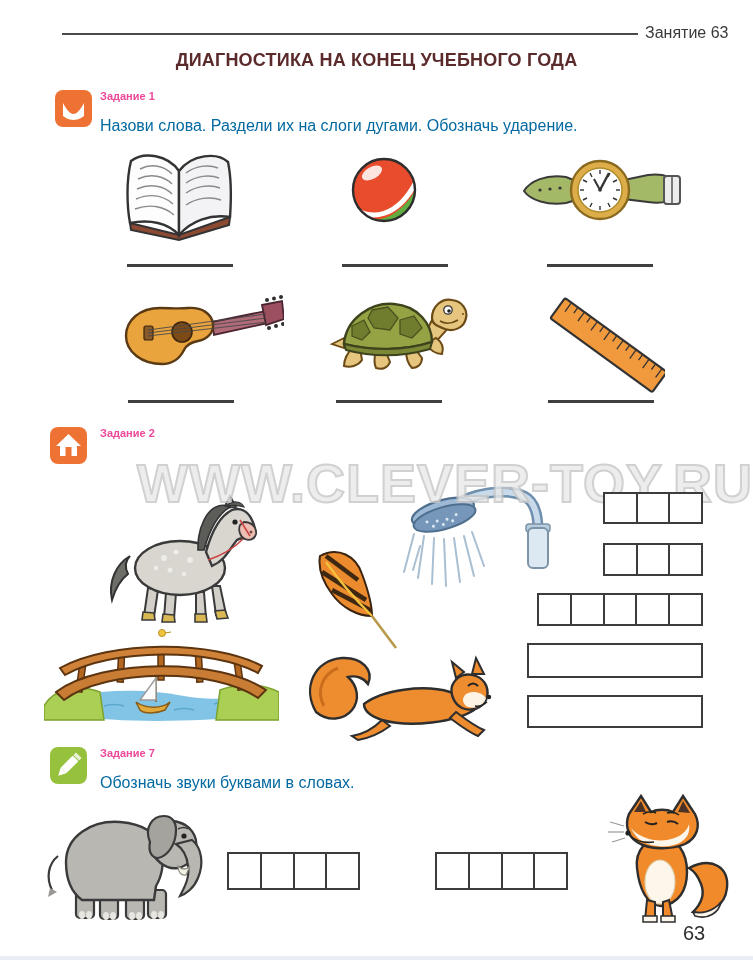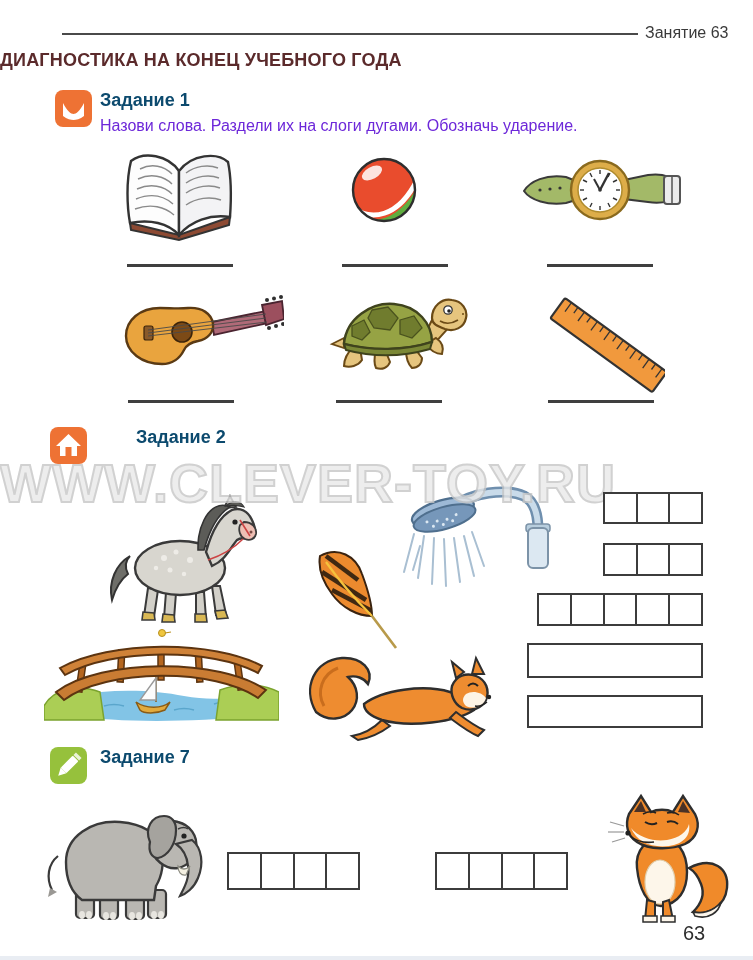--- a/index.html
+++ b/index.html
@@ -4,30 +4,30 @@
 <style>
   html,body{margin:0;padding:0;background:#ffffff;}
   .page{
     position:relative; width:753px; height:960px; margin:0 auto;
     background:#ffffff; overflow:hidden;
     font-family:"Liberation Sans", sans-serif; color:#222;
   }
   .abs{position:absolute;}
   .header-rule{height:2px;background:#4a4a4a;}
   .lesson{font-size:16px;color:#3a3a3a;}
-  .page-title{left:0;right:0;font-size:18px;font-weight:bold;color:#5b2a2b;letter-spacing:.2px;}
-  .task-heading{font-size:18px;font-weight:bold;color:#0c4a6e;}
-  .task-instr{font-size:16px;color:#6d28d9;line-height:1.45;}
+  .page-title{left:0;right:0;text-align:center;font-size:18px;font-weight:bold;color:#5b2a2b;letter-spacing:.2px;}
+  .task-heading{font-size:11px;font-weight:bold;color:#ec4899;}
+  .task-instr{font-size:16px;color:#0369a1;line-height:1.45;}
   .task-icon{width:37px;height:37px;}
   .answer-line{height:2.5px;background:#3f3f3f;}
   .cellbox{display:flex;border:2.5px solid #3c3c3c;background:#fff;box-sizing:border-box;}
   .cellbox > div{flex:1;border-right:2.5px solid #3c3c3c;}
   .cellbox > div:last-child{border-right:none;}
   .watermark{
-    left:0;right:0;text-align:left;
+    left:0;right:0;text-align:right;
     font-size:54px;font-weight:bold;letter-spacing:1px;
     color:#e9e9e9;-webkit-text-stroke:2px #c6c6c6;
     opacity:.8;z-index:3;white-space:nowrap;
   }
   .txt{z-index:4;}
   .pic{z-index:1;}
   .page-num{font-size:20px;color:#2e2e2e;}
   .bottom-strip{left:0;right:0;bottom:0;height:4px;background:#e9edf3;}
   svg{display:block;}
 </style>
@@ -193,21 +193,21 @@
   <div class="abs answer-line" style="left:336px;top:400px;width:106px;"></div>
   <div class="abs answer-line" style="left:548px;top:400px;width:106px;"></div>
 
   <div class="abs task-icon" style="left:50px;top:427px;z-index:4;">
     <svg viewBox="0 0 37 37" width="37" height="37">
       <rect width="37" height="37" rx="8" fill="#ee7234"></rect>
       <path d="M18.5 7 L31 19 L27 19 L27 29 L10 29 L10 19 L6 19 Z" fill="#ffffff"></path>
       <rect x="15.5" y="20" width="6" height="9" fill="#ee7234"></rect>
     </svg>
   </div>
-  <div class="abs task-heading txt" style="left:100px;top:427px;margin-left:36px;">Задание 2</div>
+  <div class="abs task-heading txt" style="left:100px;top:427px;">Задание 2</div>
 
   <div class="abs watermark" style="top:452px;">WWW.CLEVER-TOY.RU</div>
 
   <div class="abs pic" style="left:100px;top:494px;">
     <svg viewBox="0 0 165 130" width="165" height="130">
       <path d="M30 62 C16 70 8 88 12 106 C15 96 20 86 28 80 C24 72 26 66 30 62 Z" fill="#6e6e69" stroke="#333" stroke-width="2"></path>
       <g fill="#d2d0c9" stroke="#3a3a3a" stroke-width="2">
         <path d="M48 94 L44 122 L54 123 L58 96 Z"></path>
           <path d="M66 98 L64 124 L74 125 L76 99 Z"></path>
         <path d="M96 98 L96 124 L106 124 L104 98 Z"></path>
@@ -364,20 +364,21 @@
     <svg viewBox="0 0 37 37" width="37" height="37">
       <rect width="37" height="37" rx="8" fill="#96c13c"></rect>
       <g transform="rotate(45 18.5 18.5)">
         <rect x="14.5" y="4" width="8" height="3.5" fill="#ffffff" opacity="0.8"></rect>
         <rect x="14.5" y="8.5" width="8" height="17" rx="1" fill="#ffffff"></rect>
         <path d="M14.5 25.5 L18.5 33 L22.5 25.5 Z" fill="#ffffff"></path>
       </g>
     </svg>
   </div>
   <div class="abs task-heading txt" style="left:100px;top:747px;">Задание 7</div>
+  <div class="abs task-instr txt" style="left:100px;top:771px;width:620px;">Обозначь звуки буквами в словах.</div>
 
   <div class="abs pic" style="left:38px;top:800px;">
     <svg viewBox="0 0 172 122" width="172" height="122">
       <path d="M20 56 C10 64 8 78 14 90" fill="none" stroke="#3a3a3a" stroke-width="2.2"></path>
       <path d="M12 88 L10 97 L19 92 Z" fill="#9a9894"></path>
       <g fill="#b9b7b2" stroke="#3a3a3a" stroke-width="2.2">
         <rect x="38" y="90" width="18" height="28" rx="4"></rect>
           <rect x="62" y="94" width="18" height="25" rx="4"></rect>
         <rect x="88" y="94" width="18" height="25" rx="4"></rect>
           <rect x="110" y="90" width="18" height="28" rx="4"></rect>

